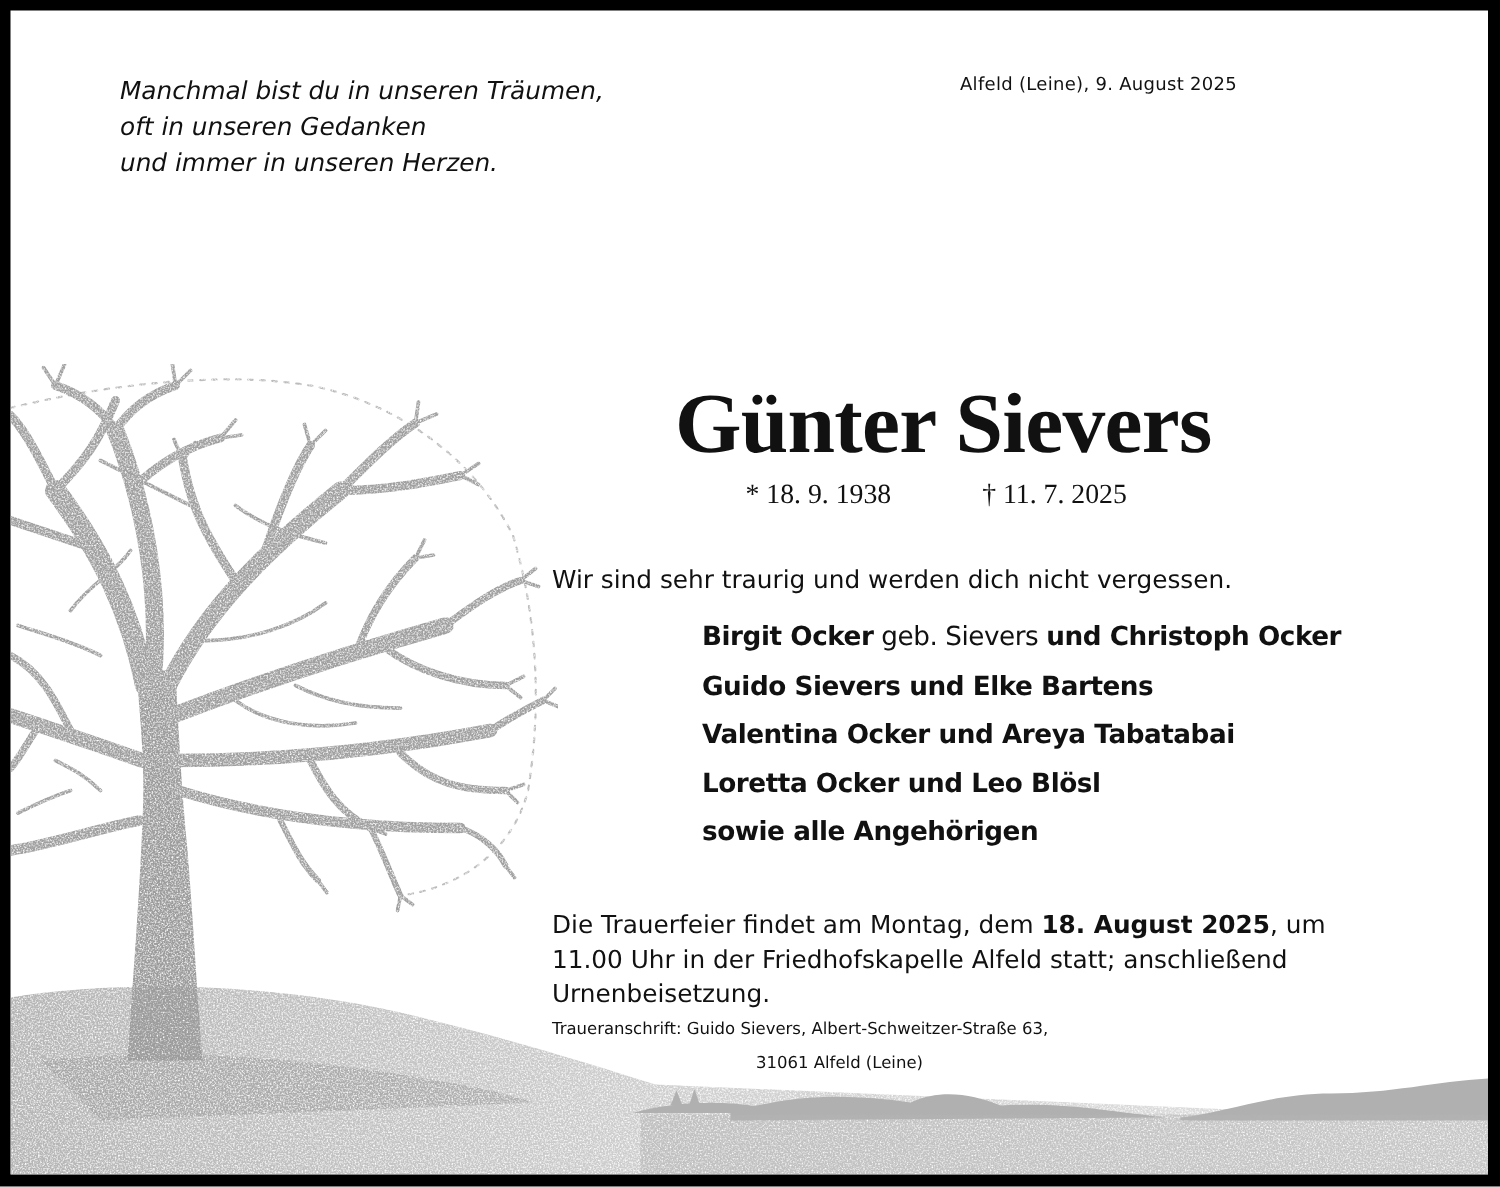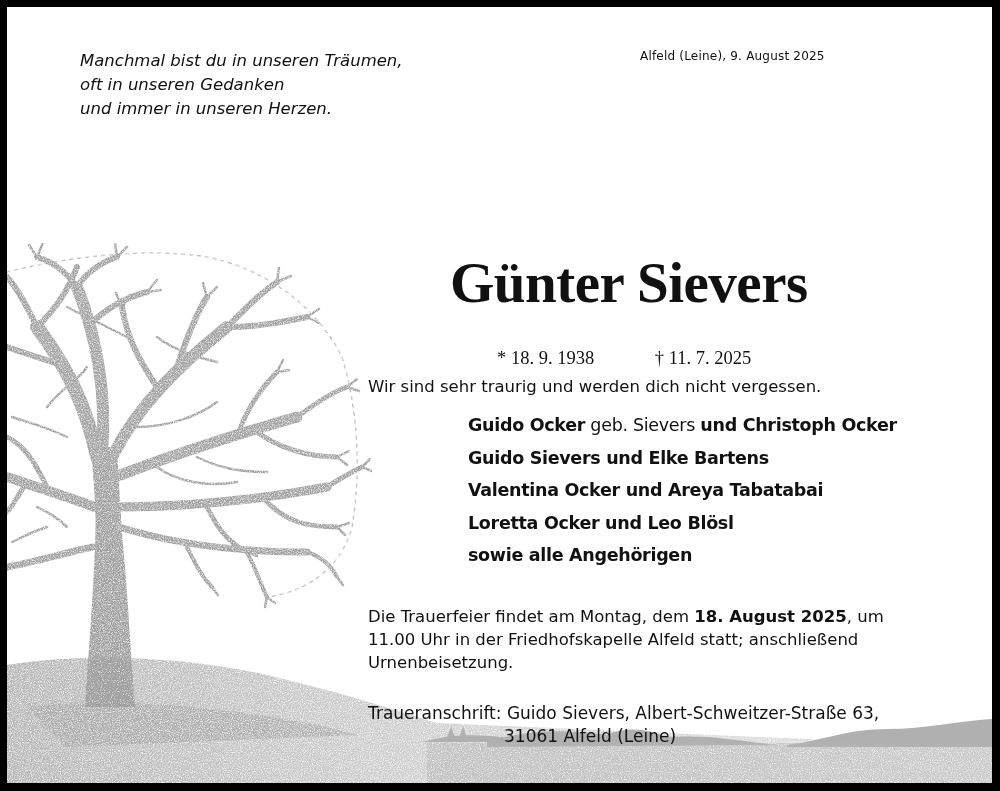--- a/index.html
+++ b/index.html
@@ -9,28 +9,28 @@
     background: #fff; overflow: hidden;
     font-family: "DejaVu Sans", sans-serif; color: #111;
   }
   .art { position: absolute; left: 0; top: 0; width: 985px; height: 776px; }
   .txt { position: absolute; white-space: nowrap; }
   .date { left: 633px; top: 42px; font-size: 12px; letter-spacing: 0.2px; }
   .quote { left: 73px; top: 42px; font-size: 16.5px; font-style: italic; line-height: 24px; }
   .intro { left: 361px; top: 171px; font-size: 16.5px; line-height: 23px; }
   .name { left: 443px; top: 243px; font-family: "Liberation Serif", serif; font-weight: bold; font-size: 57px; letter-spacing: -0.5px; }
   .dates { left: 490px; top: 313px; font-family: "Liberation Serif", serif; font-size: 18.5px; }
-  .dates span { display: inline-block; margin-top: 28px; }
+  .dates span { display: inline-block; }
   .dates .death { margin-left: 56px; }
   .sorrow { left: 361px; top: 370px; font-size: 16.5px; }
   .family { left: 461px; top: 402px; font-size: 17.5px; line-height: 32.5px; font-weight: bold; letter-spacing: -0.3px; }
   .family .norm { font-weight: normal; }
   .service { left: 361px; top: 598px; font-size: 16.5px; line-height: 23px; }
   .service b { font-weight: bold; margin-top: 24px; }
-  .address { left: 361px; top: 667px; font-size: 17px; line-height: 23px; margin-top: 28px; }
+  .address { left: 361px; top: 667px; font-size: 11px; line-height: 23px; }
   .address .indent { padding-left: 136px; display: block; }
 </style>
 </head>
 <body>
 
 <div class="card">
 
   <svg class="art" viewBox="0 0 985 776" xmlns="http://www.w3.org/2000/svg">
     <defs>
       <filter id="grain" x="0" y="0" width="100%" height="100%">
@@ -108,21 +108,21 @@
 
   <div class="txt dates">
     <span>* 18. 9. 1938</span>
     <span class="death">† 11. 7. 2025</span>
   </div>
 
   <div class="txt sorrow">Wir sind sehr traurig und werden dich nicht vergessen.</div>
 
   <div class="txt family">
     <div>
-      <span>Guido Ocker</span><span class="norm"> geb. Sievers </span><span>und Christoph Ocker</span>
+      <span>Birgit Ocker</span><span class="norm"> geb. Sievers </span><span>und Christoph Ocker</span>
     </div>
     <div>Guido Sievers und Elke Bartens</div>
     <div>Valentina Ocker und Areya Tabatabai</div>
     <div>Loretta Ocker und Leo Blösl</div>
     <div>sowie alle Angehörigen</div>
   </div>
 
   <div class="txt service">
     <div><span>Die Trauerfeier findet am Montag, dem </span><b>18. August 2025</b><span>, um</span></div>
     <div>11.00 Uhr in der Friedhofskapelle Alfeld statt; anschließend</div>

